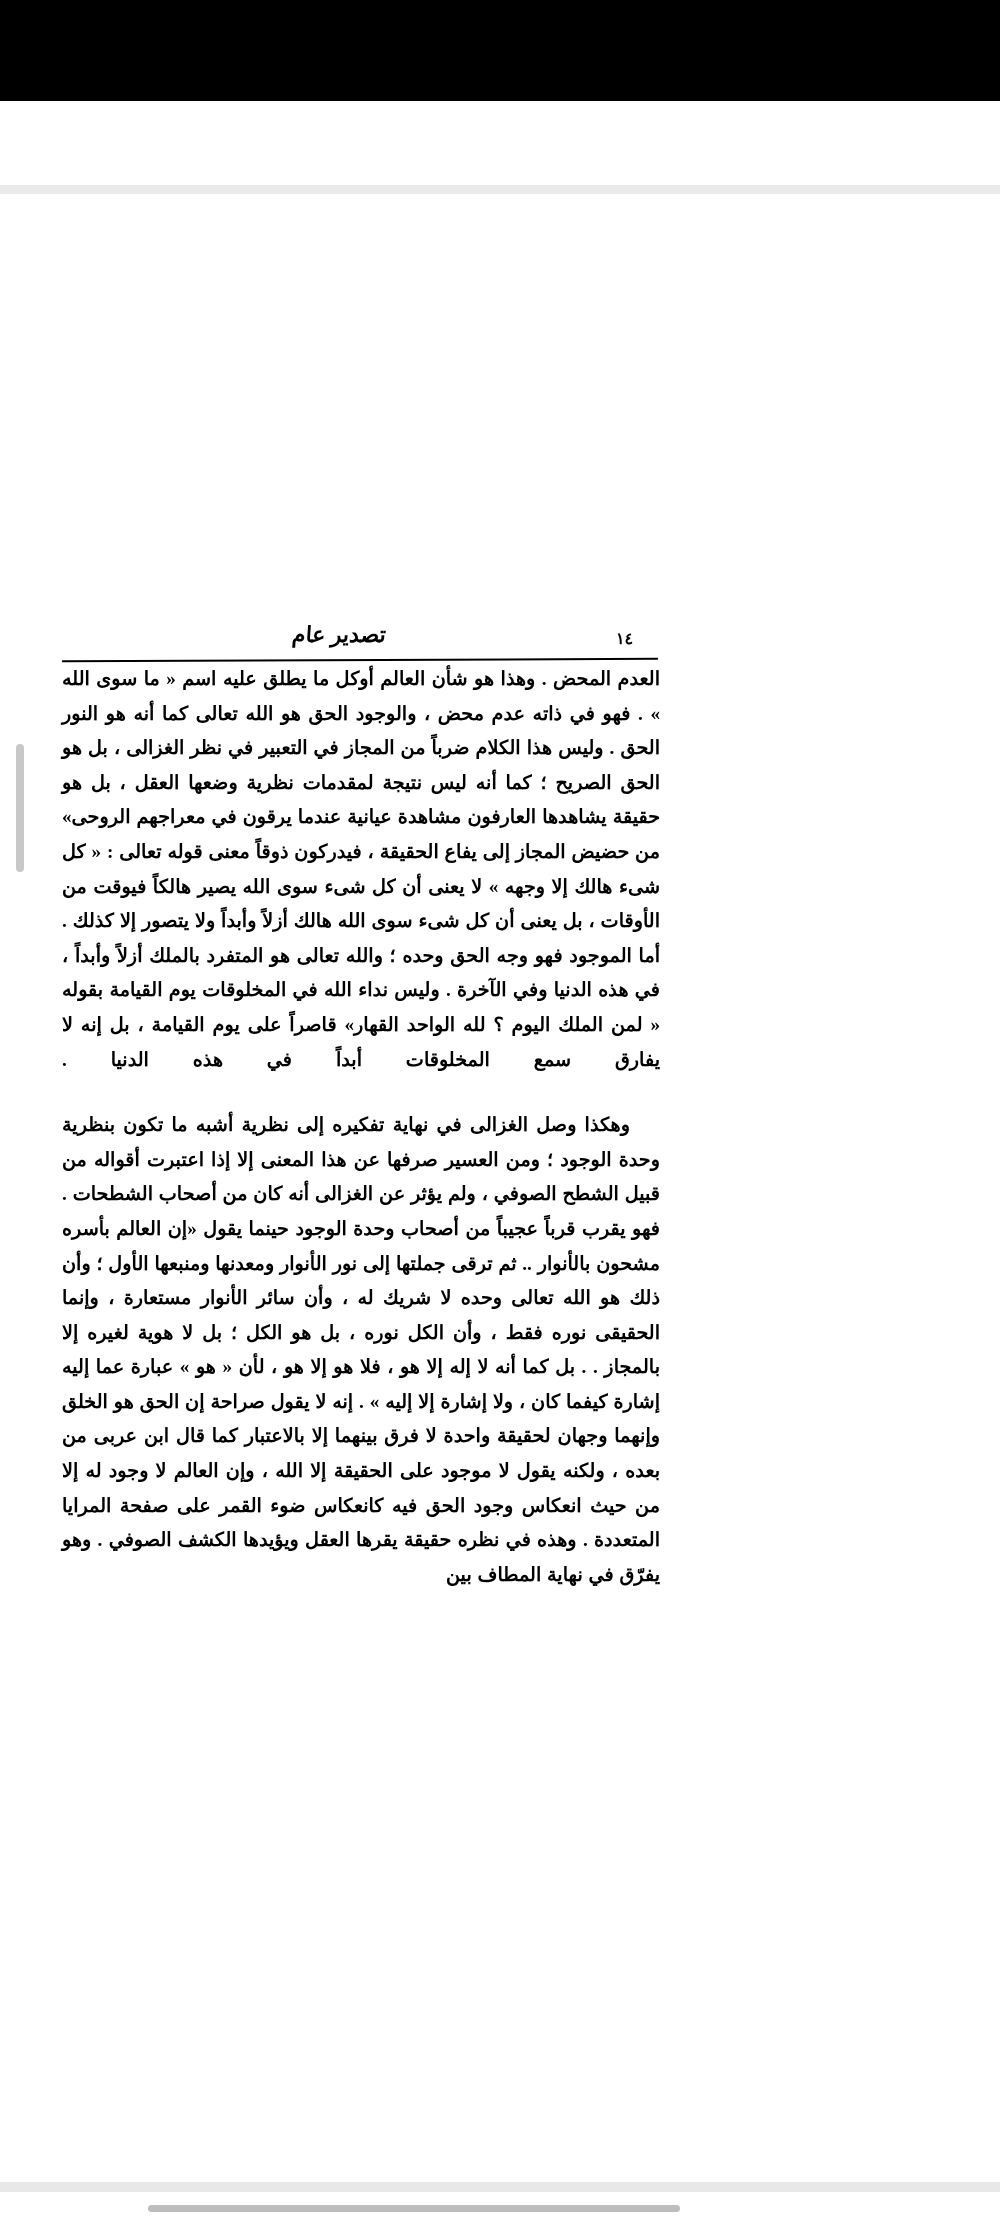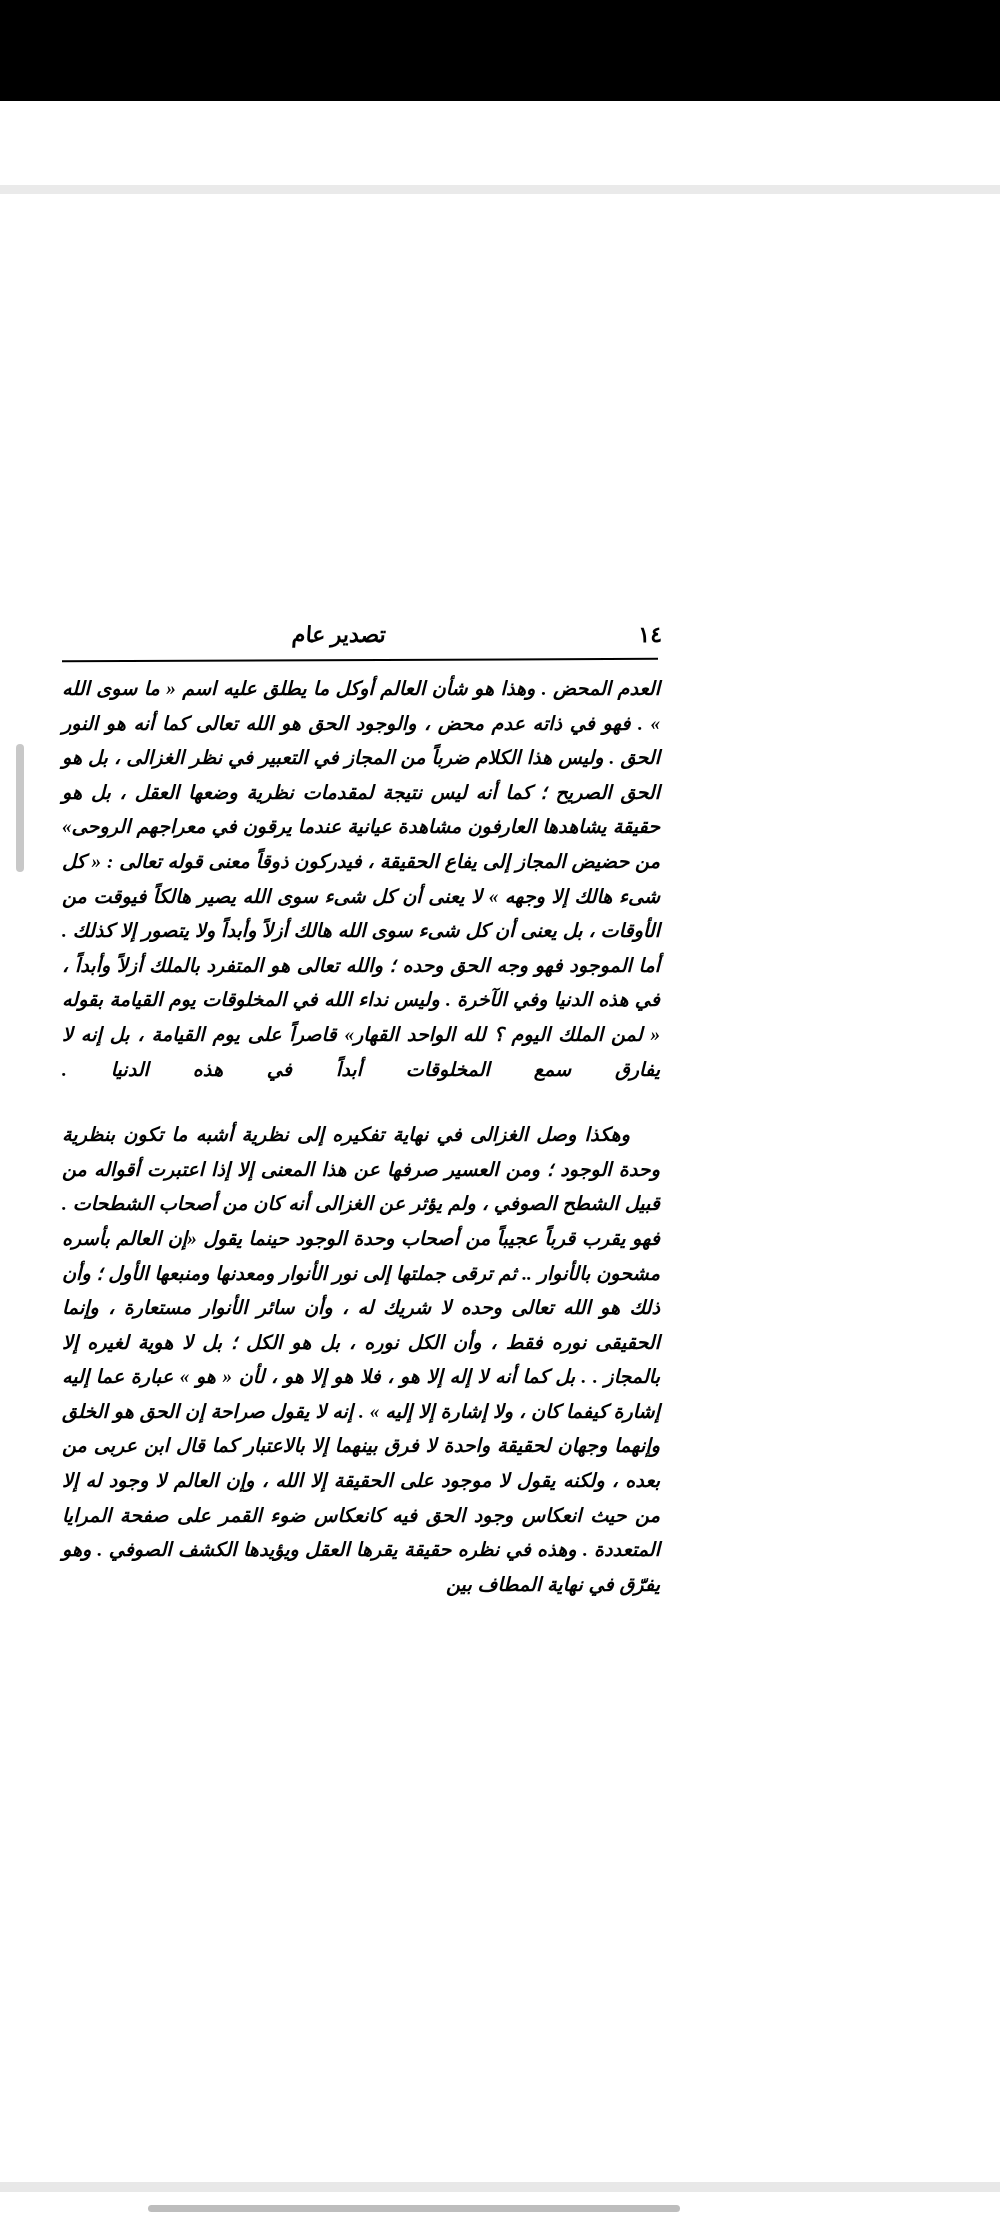--- a/index.html
+++ b/index.html
@@ -101,49 +101,48 @@
     text-align: center;
     font-family: "Liberation Serif", "DejaVu Serif", serif;
     font-size: 22px;
     font-weight: 600;
     letter-spacing: 0.5px;
     color: #101010;
     transform: skewX(-4deg);
   }
   .runhead-folio {
     font-family: "Liberation Serif", "DejaVu Serif", serif;
-    font-size: 22px;
+    font-size: 16px;
     font-weight: 700;
     color: #101010;
     min-width: 46px;
-    text-align: right;
+    text-align: left;
     direction: rtl;
   }
 
   
   .head-rule {
     position: absolute;
     top: 465px;
     left: 62px;
     width: 596px;
     height: 0;
     border-top: 2.4px solid #111;
     transform: rotate(-0.22deg);
   }
 
   
   .body-col {
     position: absolute;
-    top: 478px;
+    top: 468px;
     left: 62px;
     width: 598px;
     direction: rtl;
     text-align: justify;
     text-align-last: justify;
-    font-style: italic;
   }
 
   .para {
     font-family: "Liberation Serif", "DejaVu Serif", serif;
     font-size: 19.2px;
     line-height: 34.6px;
     font-weight: 600;
     color: #0c0c0c;
     letter-spacing: -0.1px;
     word-spacing: 1px;

